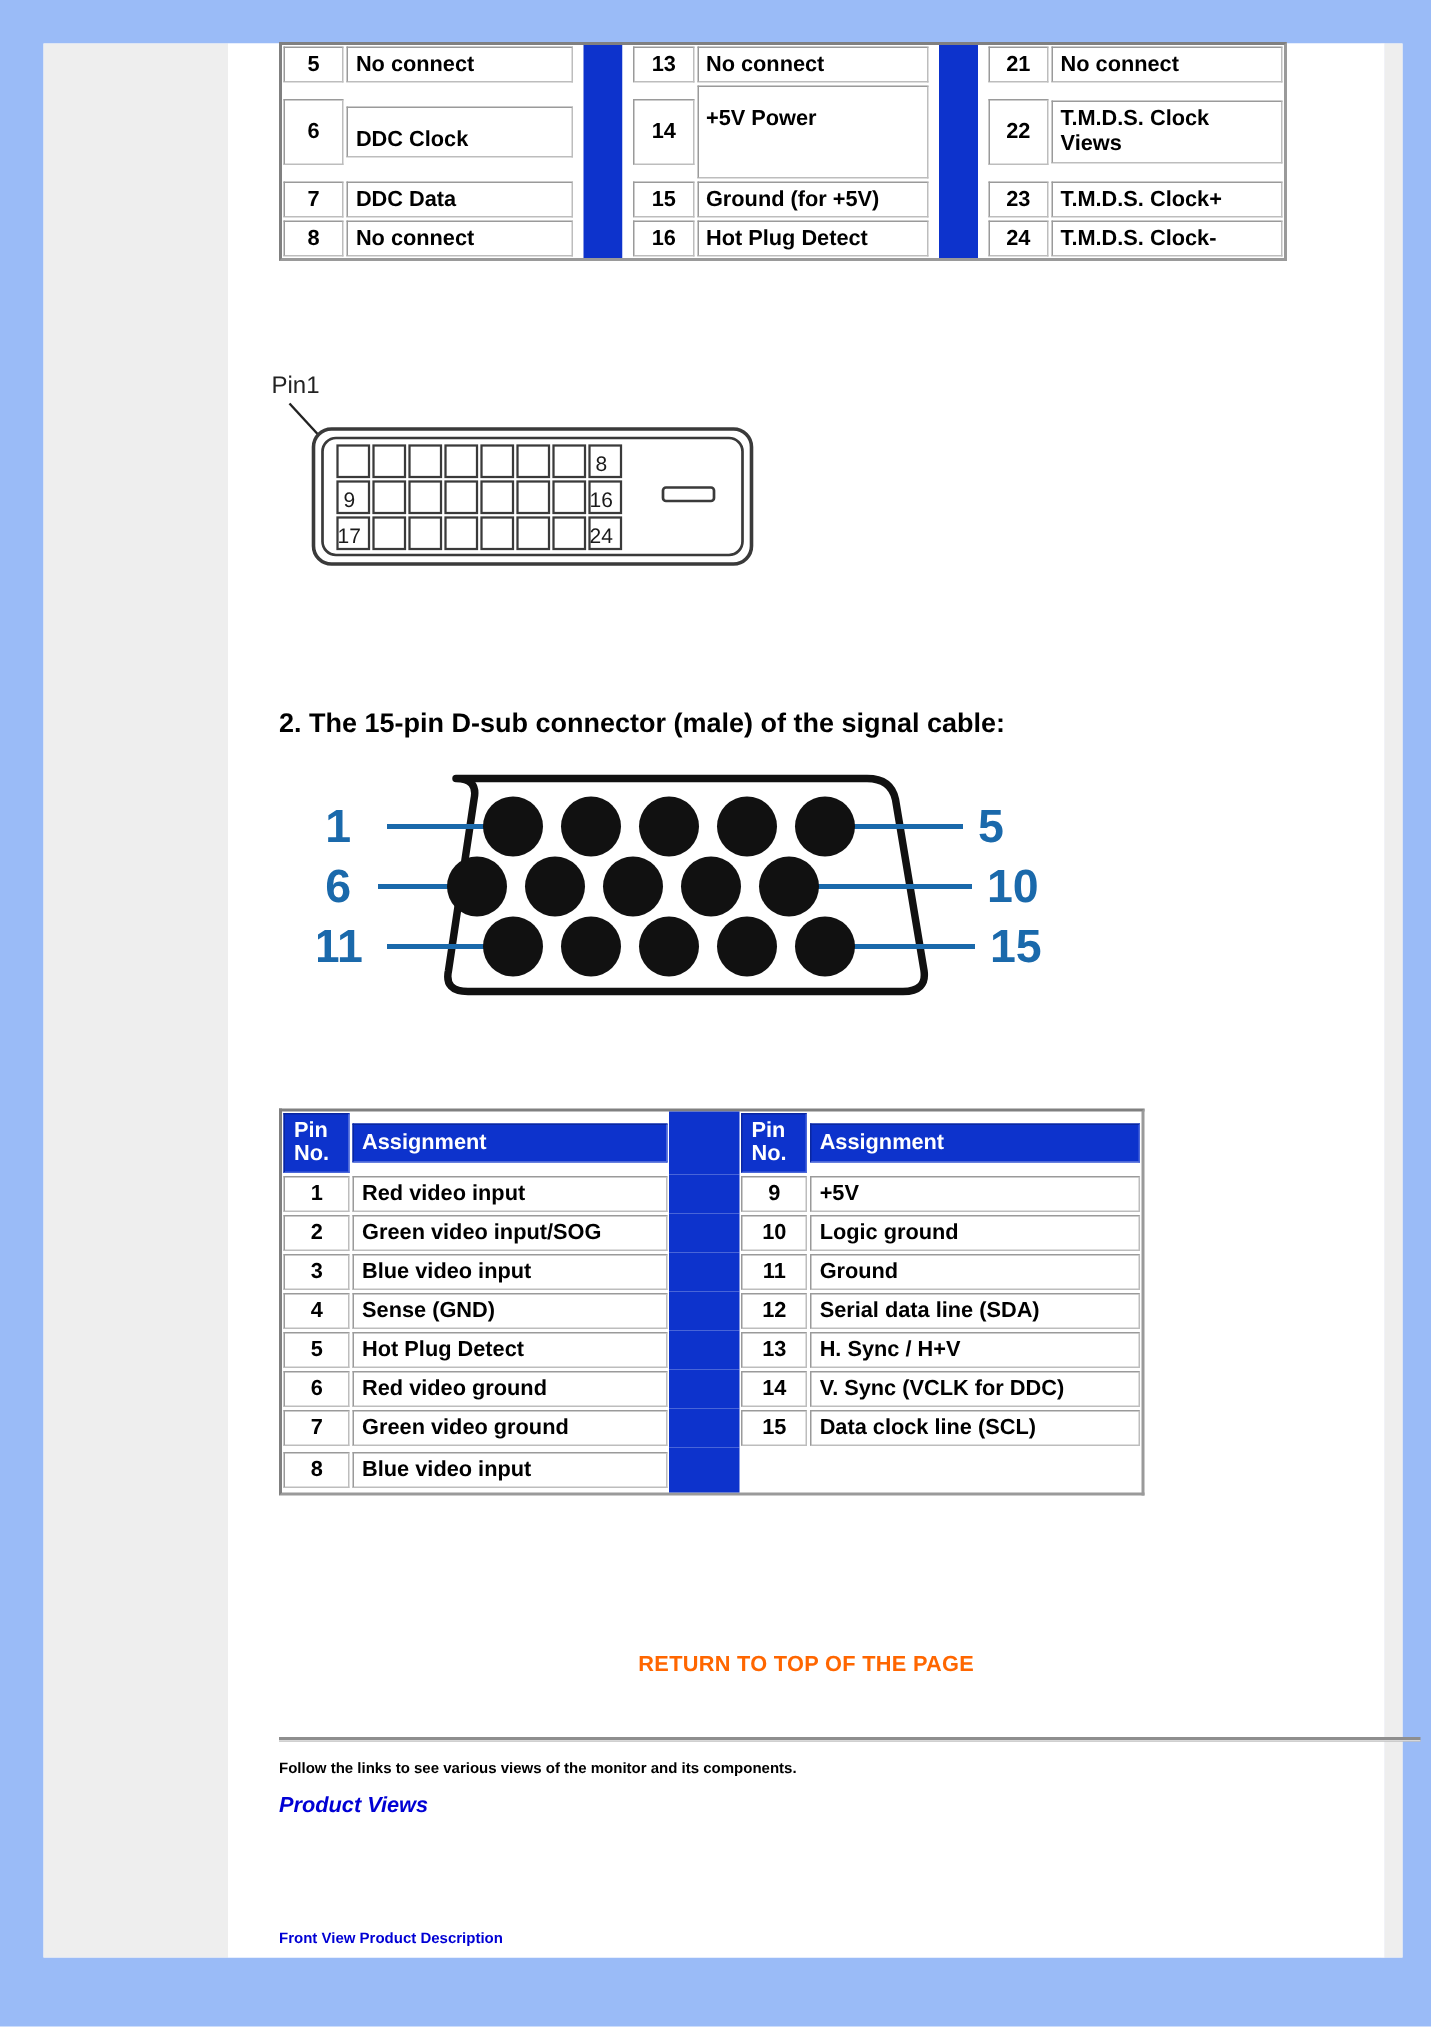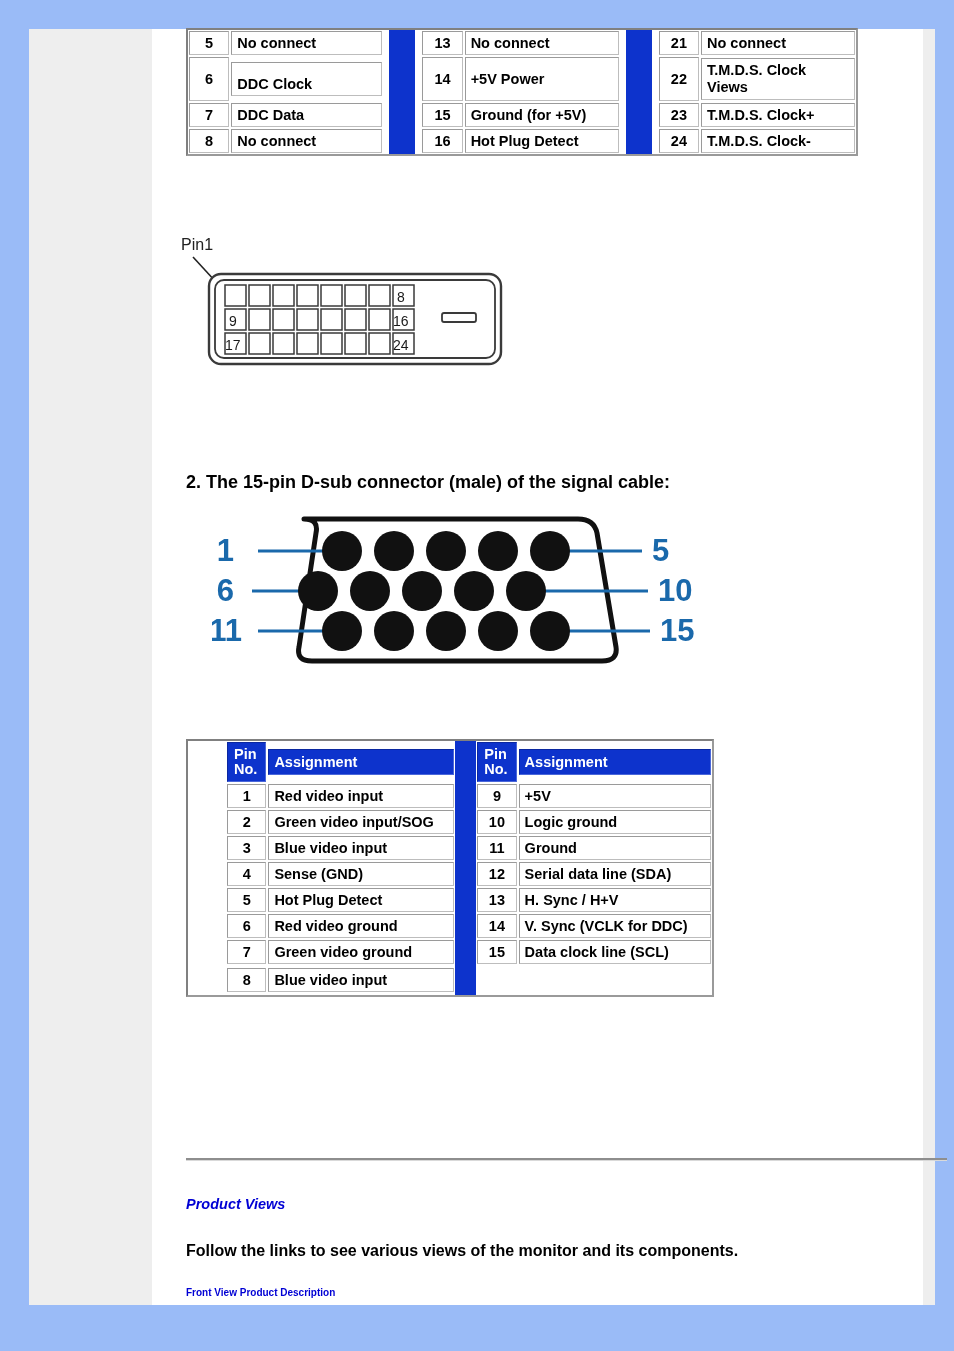--- a/index.html
+++ b/index.html
@@ -108,21 +108,21 @@
   #dvi-table .c1 { width: 152px; }
   #dvi-table .c2 { width: 155px; }
   #dvi-table .c3 { width: 155px; }
   #dvi-table .bluebar { width: 26px; }
   #dvi-table .gapcol { width: 6px; }
 
   
   #dvi-figure {
     position: absolute;
     left: 25px;
-    top: 198px;
+    top: 210px;
     width: 360px;
     height: 150px;
   }
 
   
   #dsub-heading {
     position: absolute;
     left: 34px;
     top: 443px;
     font-size: 18px;
@@ -138,21 +138,21 @@
     width: 500px;
     height: 175px;
   }
 
   
   #dsub-table-wrap {
     position: absolute;
     left: 34px;
     top: 710px;
   }
-  #dsub-table { width: 528px; padding-left: 38px; }
+  #dsub-table { width: 577px; }
   #dsub-table .numcol { width: 45px; }
   #dsub-table .asgn1 { width: 205px; }
   #dsub-table .asgn2 { width: 215px; }
   #dsub-table .bluebar { width: 46px; }
   #dsub-table .hdr .cellbox { padding: 4px 5px; }
   #dsub-table .hdr-num .cellbox {
     text-align: left;
     padding-left: 6px;
     line-height: 1.05;
     white-space: normal;
@@ -185,22 +185,22 @@
     left: 34px;
     top: 1167px;
     font-size: 14.5px;
     font-weight: bold;
     color: #0000d4;
     font-style: italic;
   }
   #product-views-text {
     position: absolute;
     left: 34px;
-    top: 1213px;
-    font-size: 16px;
+    top: 1145px;
+    font-size: 10px;
     font-weight: bold;
     color: #000000;
   }
   #front-view-link {
     position: absolute;
     left: 34px;
     top: 1258px;
     font-size: 10px;
     font-weight: bold;
     color: #0000d4;
@@ -254,21 +254,21 @@
           <td class="c1">
             <div class="cellbox" style="padding-top:13px;">DDC Clock</div>
           </td>
           <td class="gapcol spacercell"></td>
           <td class="bluebar"></td>
           <td class="gapcol spacercell"></td>
           <td class="numcol numcell">
             <div class="cellbox" style="padding-top:13px;padding-bottom:13px;">14</div>
           </td>
           <td class="c2">
-            <div class="cellbox" style="padding-top:13px;padding-bottom:13px;">+5V Power</div>
+            <div class="cellbox" style="padding-top:13px;padding-bottom:31px;">+5V Power</div>
           </td>
           <td class="gapcol spacercell"></td>
           <td class="bluebar"></td>
           <td class="gapcol spacercell"></td>
           <td class="numcol numcell">
             <div class="cellbox" style="padding-top:13px;padding-bottom:13px;">22</div>
           </td>
           <td class="c3">
             <div class="cellbox" style="white-space:normal;line-height:1.18;">T.M.D.S. Clock Views</div>
           </td>
@@ -561,19 +561,20 @@
                 <div class="cellbox">Blue video input</div>
               </td>
           <td class="bluebar"></td>
           <td class="numcol emptycell"></td>
           <td class="asgn2 emptycell"></td>
         </tr>
       </tbody>
         </table>
     </div>
 
+    <div id="return-top">RETURN TO TOP OF THE PAGE</div>
     <div id="divider"></div>
     <div id="product-views-heading">Product Views</div>
     <div id="product-views-text">Follow the links to see various views of the monitor and its components.</div>
     <div id="front-view-link">Front View Product Description</div>
 
   </div>
 </div>
 
 </body></html>

